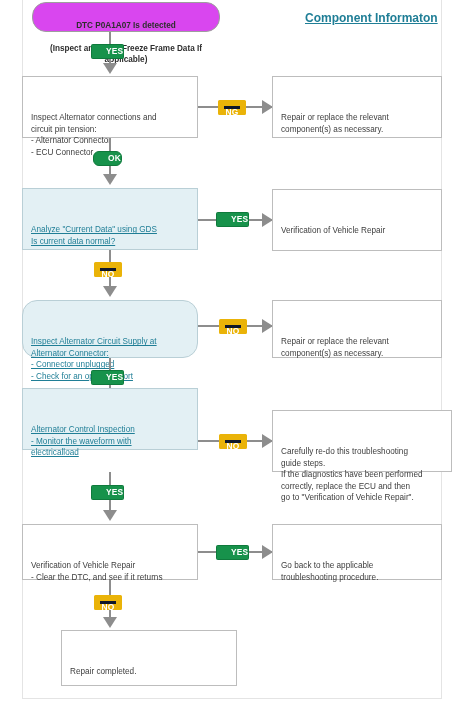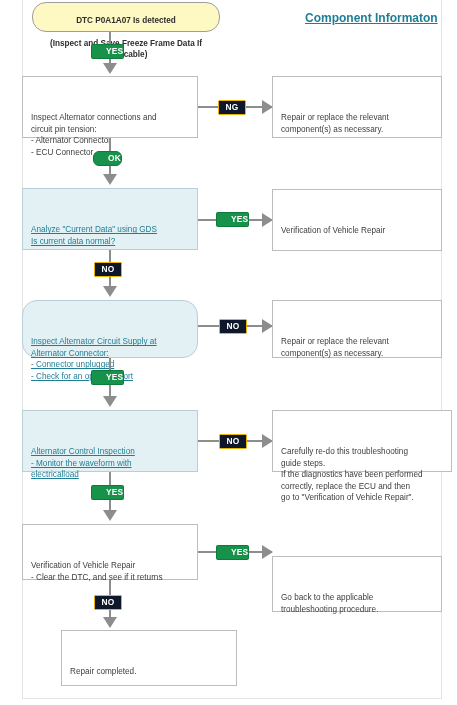--- a/index.html
+++ b/index.html
@@ -32,28 +32,29 @@
   .node.blue .linktext{
     color:#1f7e96;
     text-decoration:underline;
     text-decoration-color:#1f7e96;
   }
 
   
   .capsule{
     position:absolute;
     box-sizing:border-box;
-    background:#fef9c3;
+    background:#d946ef;
     border:1px solid #9e9e9e;
     border-radius:14px;
     text-align:center;
     font-size:8.2px;
     line-height:11.5px;
     font-weight:bold;
     color:#2e2e2e;
+    padding-top:5px;
     white-space:pre-line;
   }
 
   
   .toplink{
     position:absolute;
     font-size:12px;
     font-weight:bold;
     color:#1f7e96;
     text-decoration:underline;
@@ -69,21 +70,21 @@
     font-weight:bold;
     color:#ffffff;
     text-align:center;
     line-height:13px;
     height:15px;
     border-radius:1.5px;
     letter-spacing:0.2px;
     z-index:5;
   }
   .badge.green{background:#17924b;border:1px solid #0f7a3c;padding-left:14px;}
-  .badge.red{background:#0f172a;border:1px solid #eab308;}
+  .badge.red{background:#0f172a;border:6px solid #eab308;}
 
   
   .vline{position:absolute;width:2px;background:#8d8d8d;}
   .hline{position:absolute;height:2px;background:#8d8d8d;}
   .arrow-down{
     position:absolute;width:0;height:0;
     border-left:7px solid transparent;
     border-right:7px solid transparent;
     border-top:11px solid #8d8d8d;
   }
@@ -167,21 +168,21 @@
   <div class="arrow-right" style="left:262px;top:319px;"></div>
   <div class="node" style="left:272px;top:300px;width:170px;height:58px;">
     <span>Repair or replace the relevant
 component(s) as necessary.</span>
   </div>
 
   <div class="vline" style="left:109px;top:358px;height:42px;"></div>
   <div class="badge green" style="left:91px;top:370px;width:33px;">YES</div>
   <div class="arrow-down" style="left:103px;top:396px;"></div>
 
-  <div class="node blue" style="left:22px;top:410px;width:176px;height:62px;">
+  <div class="node blue" style="left:22px;top:388px;width:176px;height:62px;">
     <span class="linktext">Alternator Control Inspection
 - Monitor the waveform with
 electricalload</span>
   </div>
 
   <div class="hline" style="left:198px;top:440px;width:74px;"></div>
   <div class="badge red" style="left:219px;top:434px;width:28px;">NO</div>
   <div class="arrow-right" style="left:262px;top:434px;"></div>
   <div class="node" style="left:272px;top:410px;width:180px;height:62px;">
     <span>Carefully re-do this troubleshooting
@@ -196,21 +197,21 @@
   <div class="arrow-down" style="left:103px;top:510px;"></div>
 
   <div class="node" style="left:22px;top:524px;width:176px;height:56px;">
     <span>Verification of Vehicle Repair
 - Clear the DTC, and see if it returns</span>
   </div>
 
   <div class="hline" style="left:198px;top:551px;width:74px;"></div>
   <div class="badge green" style="left:216px;top:545px;width:33px;">YES</div>
   <div class="arrow-right" style="left:262px;top:545px;"></div>
-  <div class="node" style="left:272px;top:524px;width:170px;height:56px;margin-top:32px;">
+  <div class="node" style="left:272px;top:524px;width:170px;height:56px;">
     <span>Go back to the applicable
 troubleshooting procedure.</span>
   </div>
 
   <div class="vline" style="left:109px;top:580px;height:40px;"></div>
   <div class="badge red" style="left:94px;top:595px;width:28px;">NO</div>
   <div class="arrow-down" style="left:103px;top:617px;"></div>
 
   <div class="node" style="left:22px;top:630px;width:176px;height:56px;margin-left:39px;">
     <span>Repair completed.</span>

